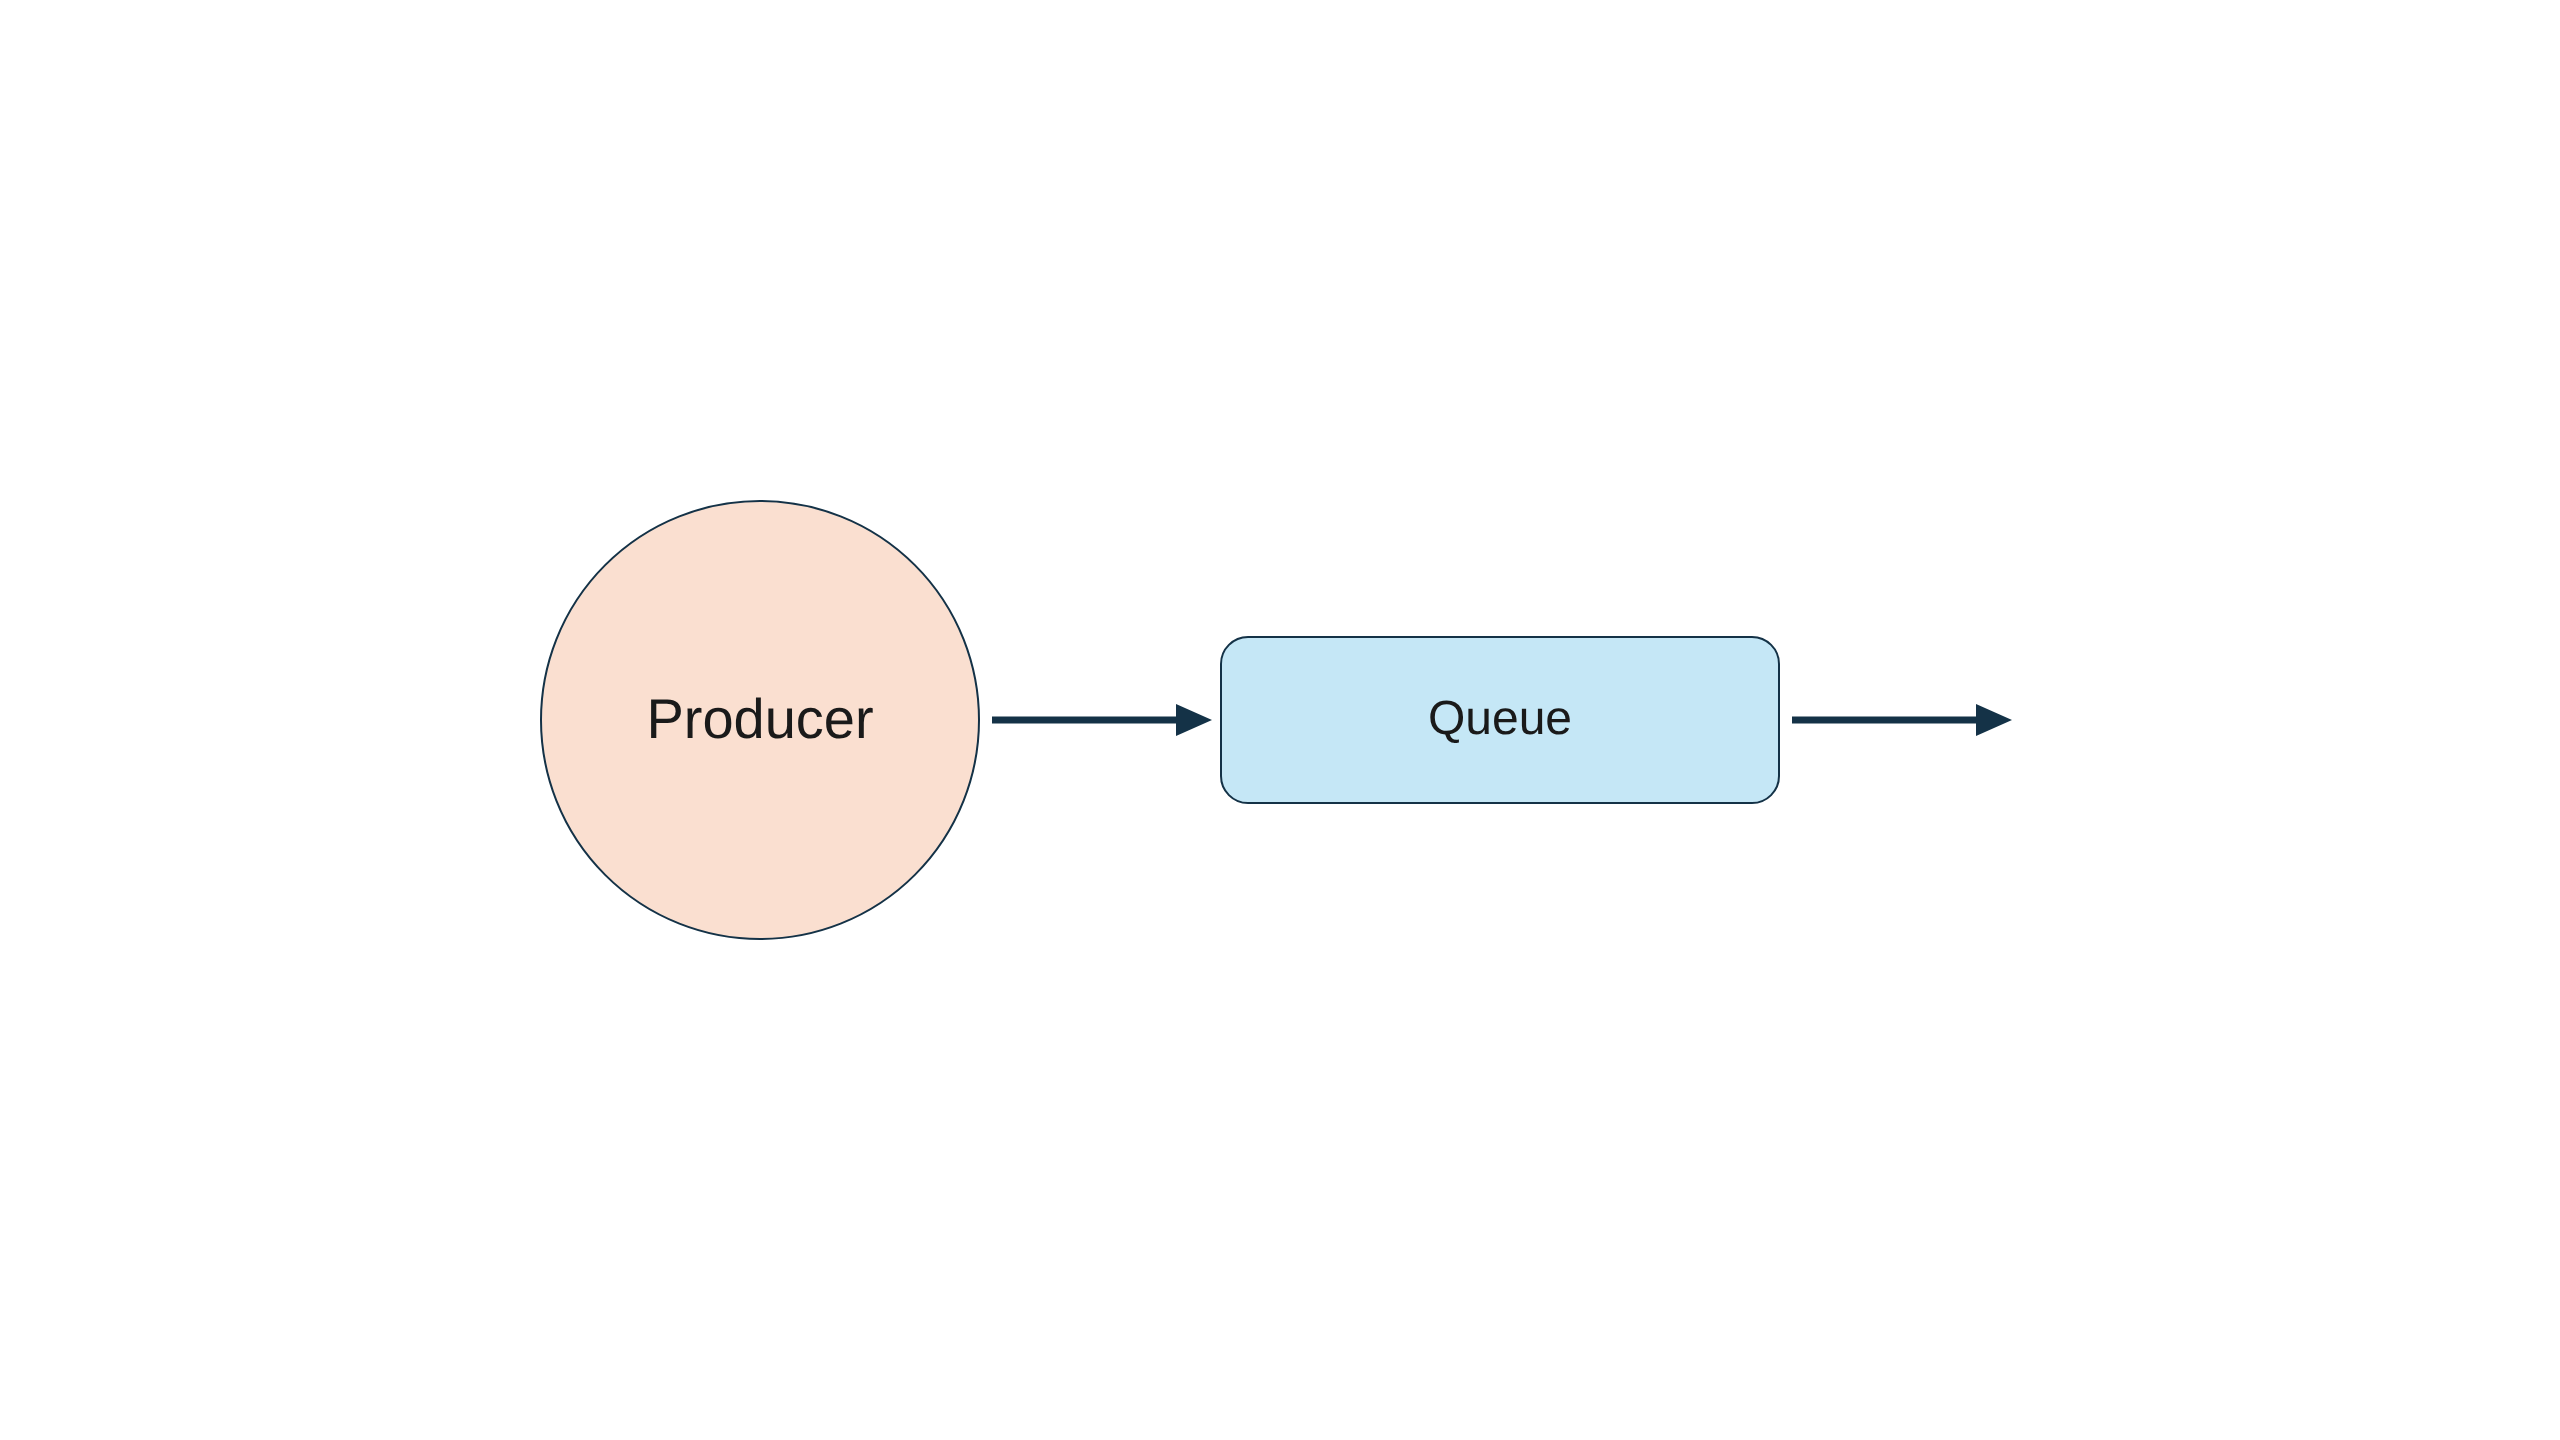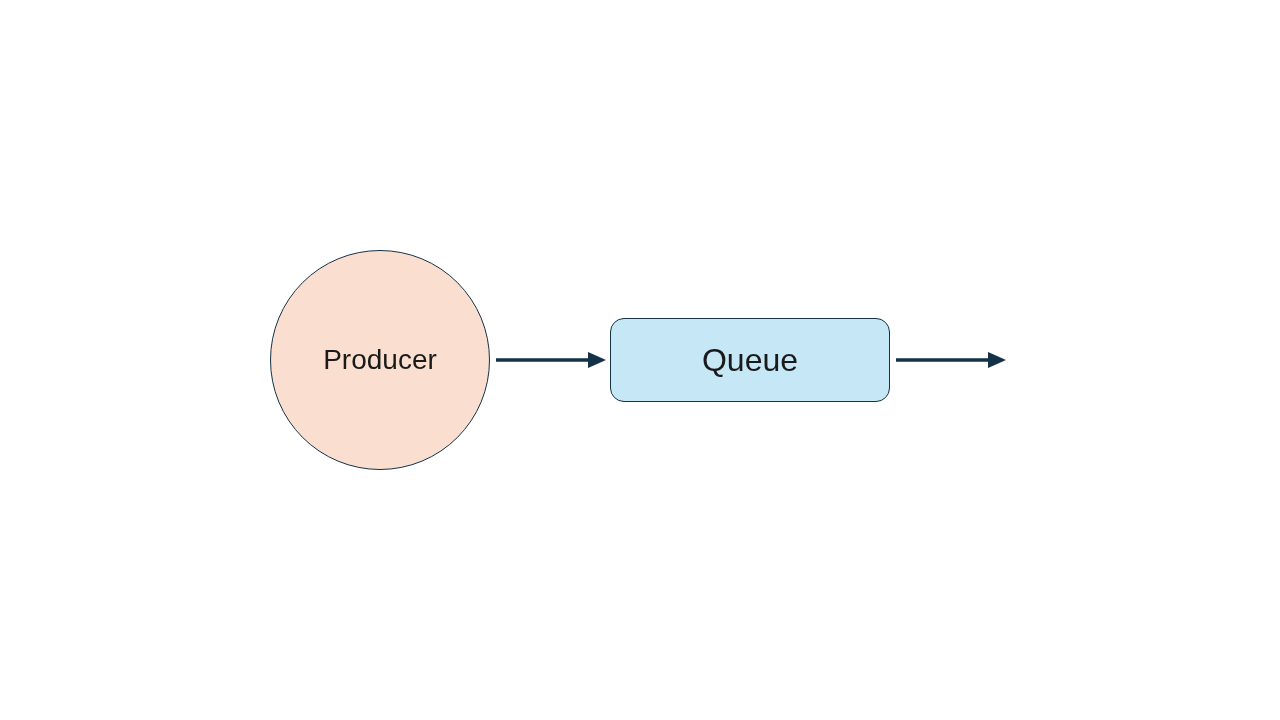--- a/index.html
+++ b/index.html
@@ -40,21 +40,21 @@
     }
     .rect-node {
       width: 280px;
       height: 84px;
       border-radius: 14px;
       background: #c5e7f6;
       border: 1.5px solid #143247;
       display: flex;
       align-items: center;
       justify-content: center;
-      font-size: 32px;
+      font-size: 24px;
       color: #1a1a1a;
       flex-shrink: 0;
     }
     .arrow {
       width: 120px;
       height: 40px;
       display: flex;
       align-items: center;
       justify-content: center;
       flex-shrink: 0;

